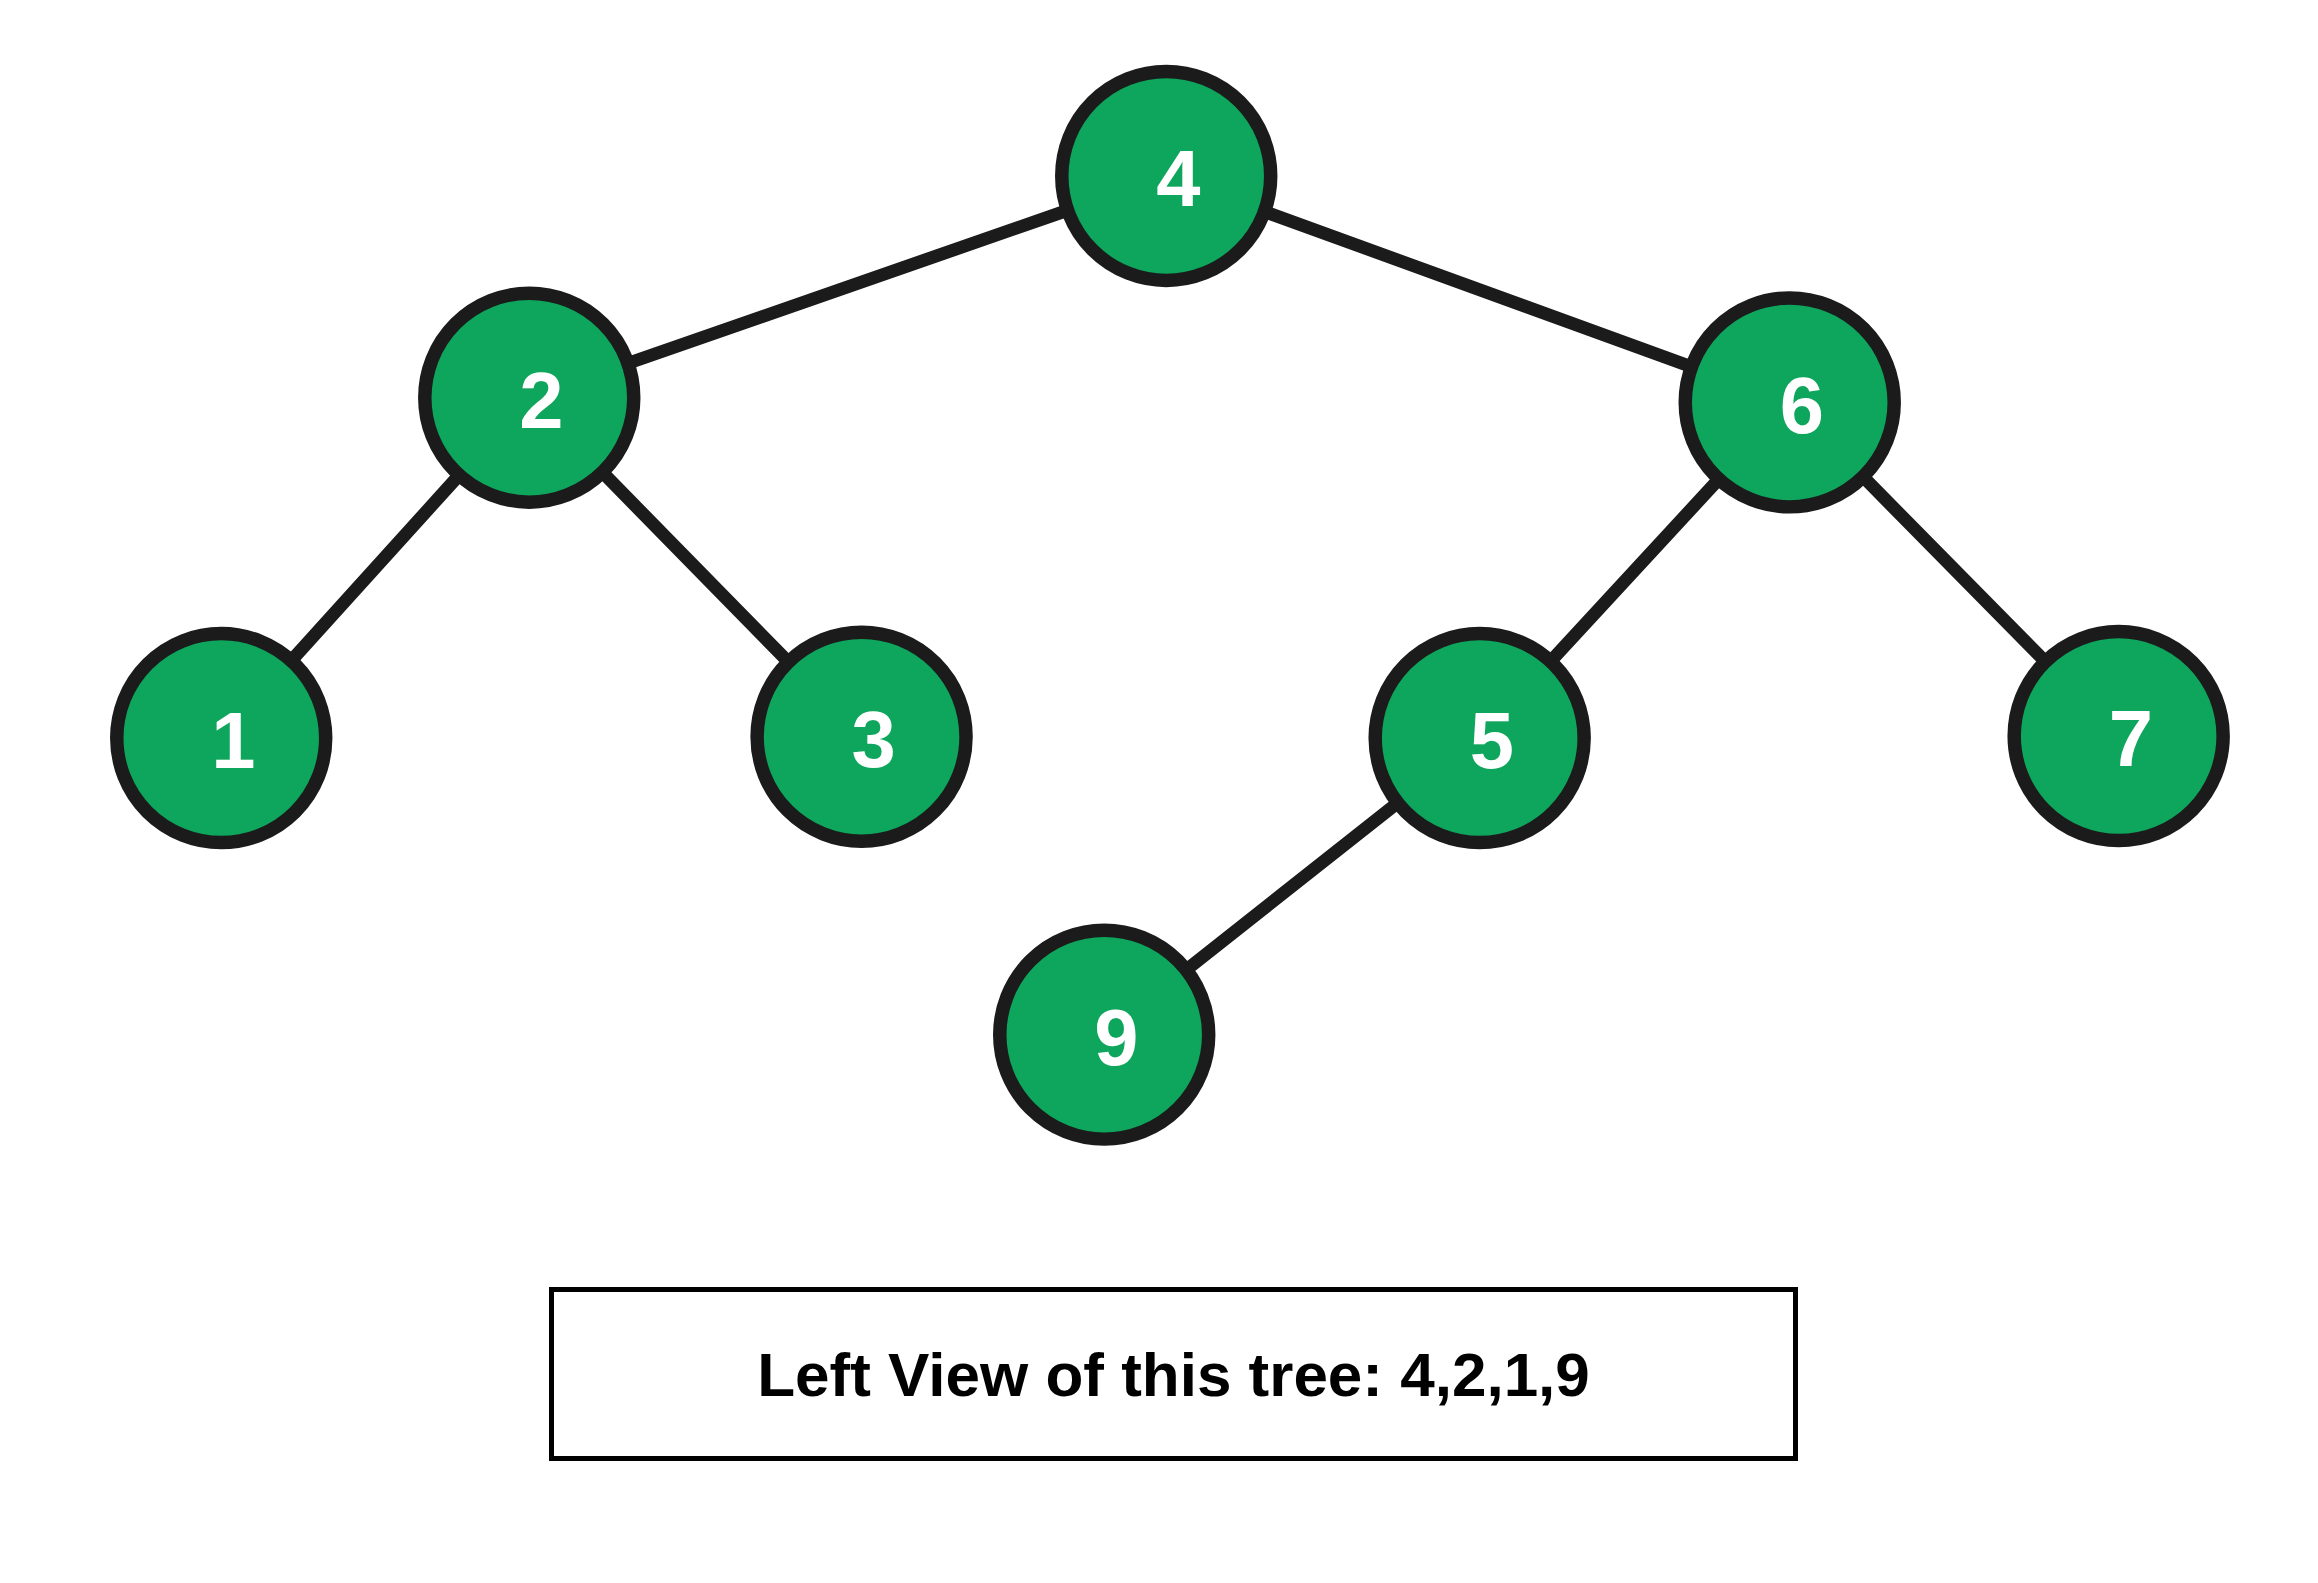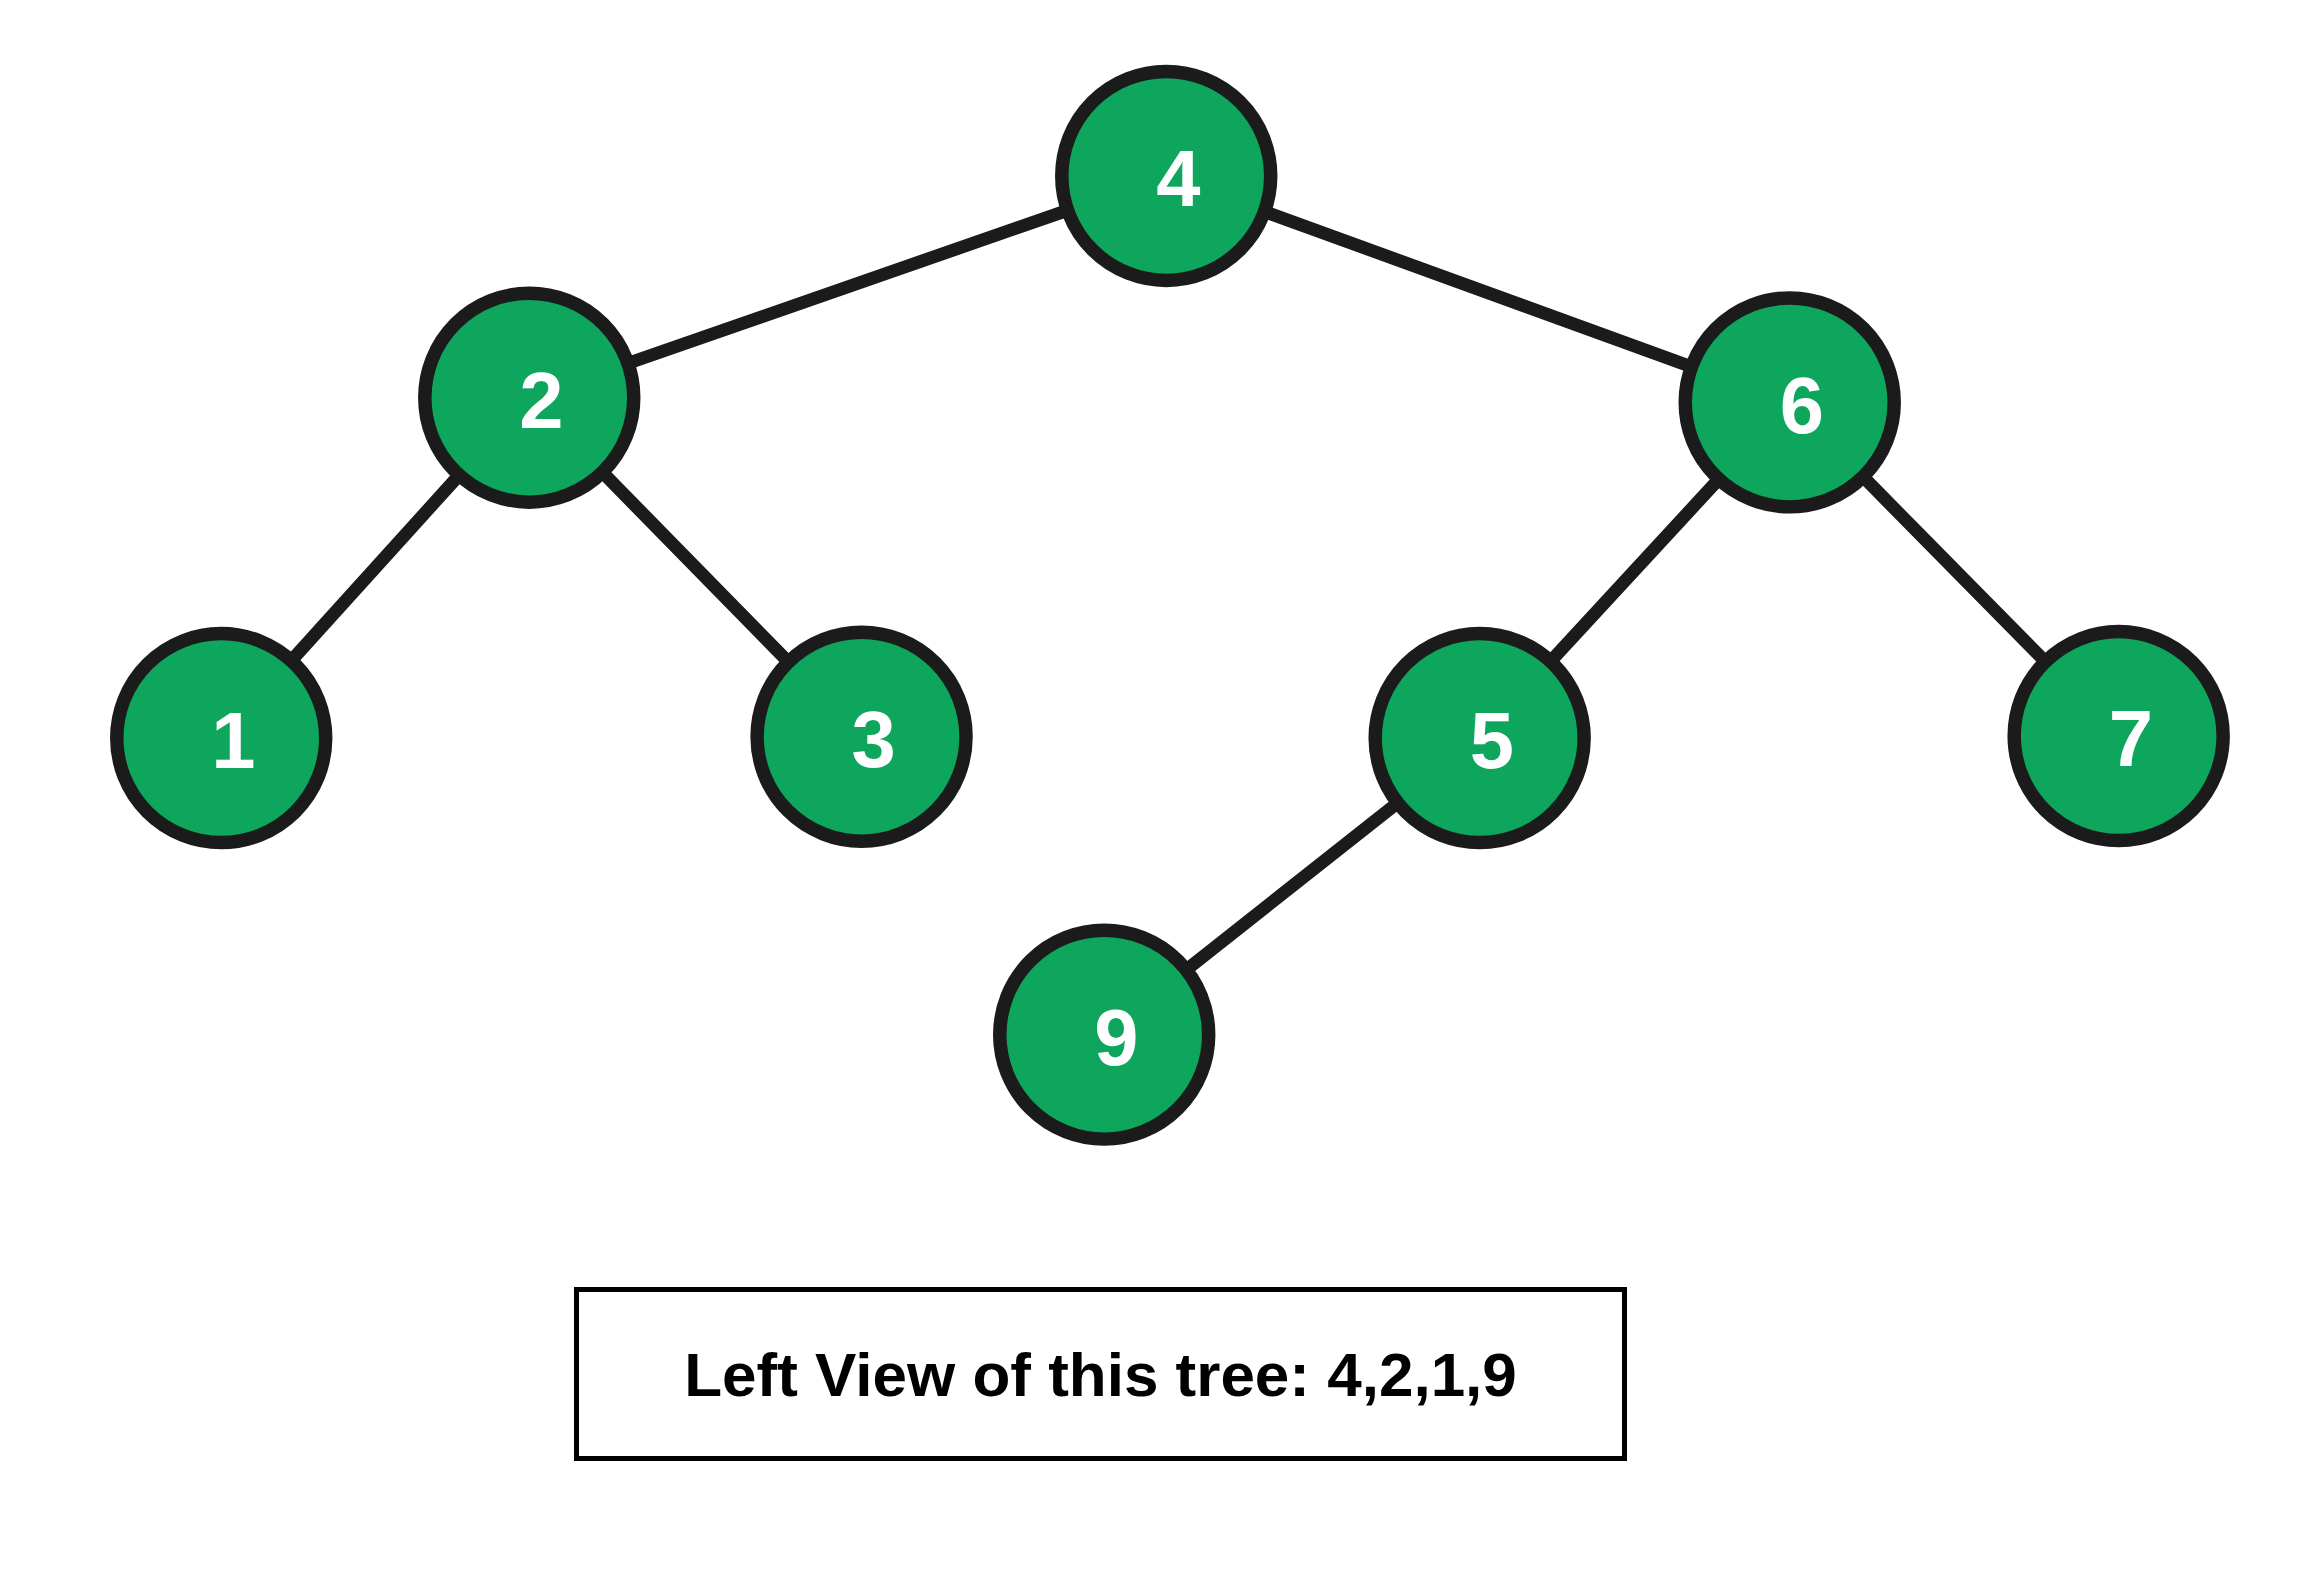--- a/index.html
+++ b/index.html
@@ -39,23 +39,23 @@
   .node-label {
     fill: #ffffff;
     font-family: "Liberation Sans", sans-serif;
     font-weight: bold;
     font-size: 118px;
     text-anchor: middle;
     dominant-baseline: central;
   }
   .caption-box {
     position: absolute;
-    left: 574px;
+    left: 549px;
     top: 1287px;
-    width: 1053px;
+    width: 1249px;
     height: 174px;
     border: 5.4px solid #000000;
     box-sizing: border-box;
     background: #ffffff;
     display: flex;
     align-items: center;
     justify-content: center;
   }
   .caption-text {
     font-family: "Liberation Sans", sans-serif;

